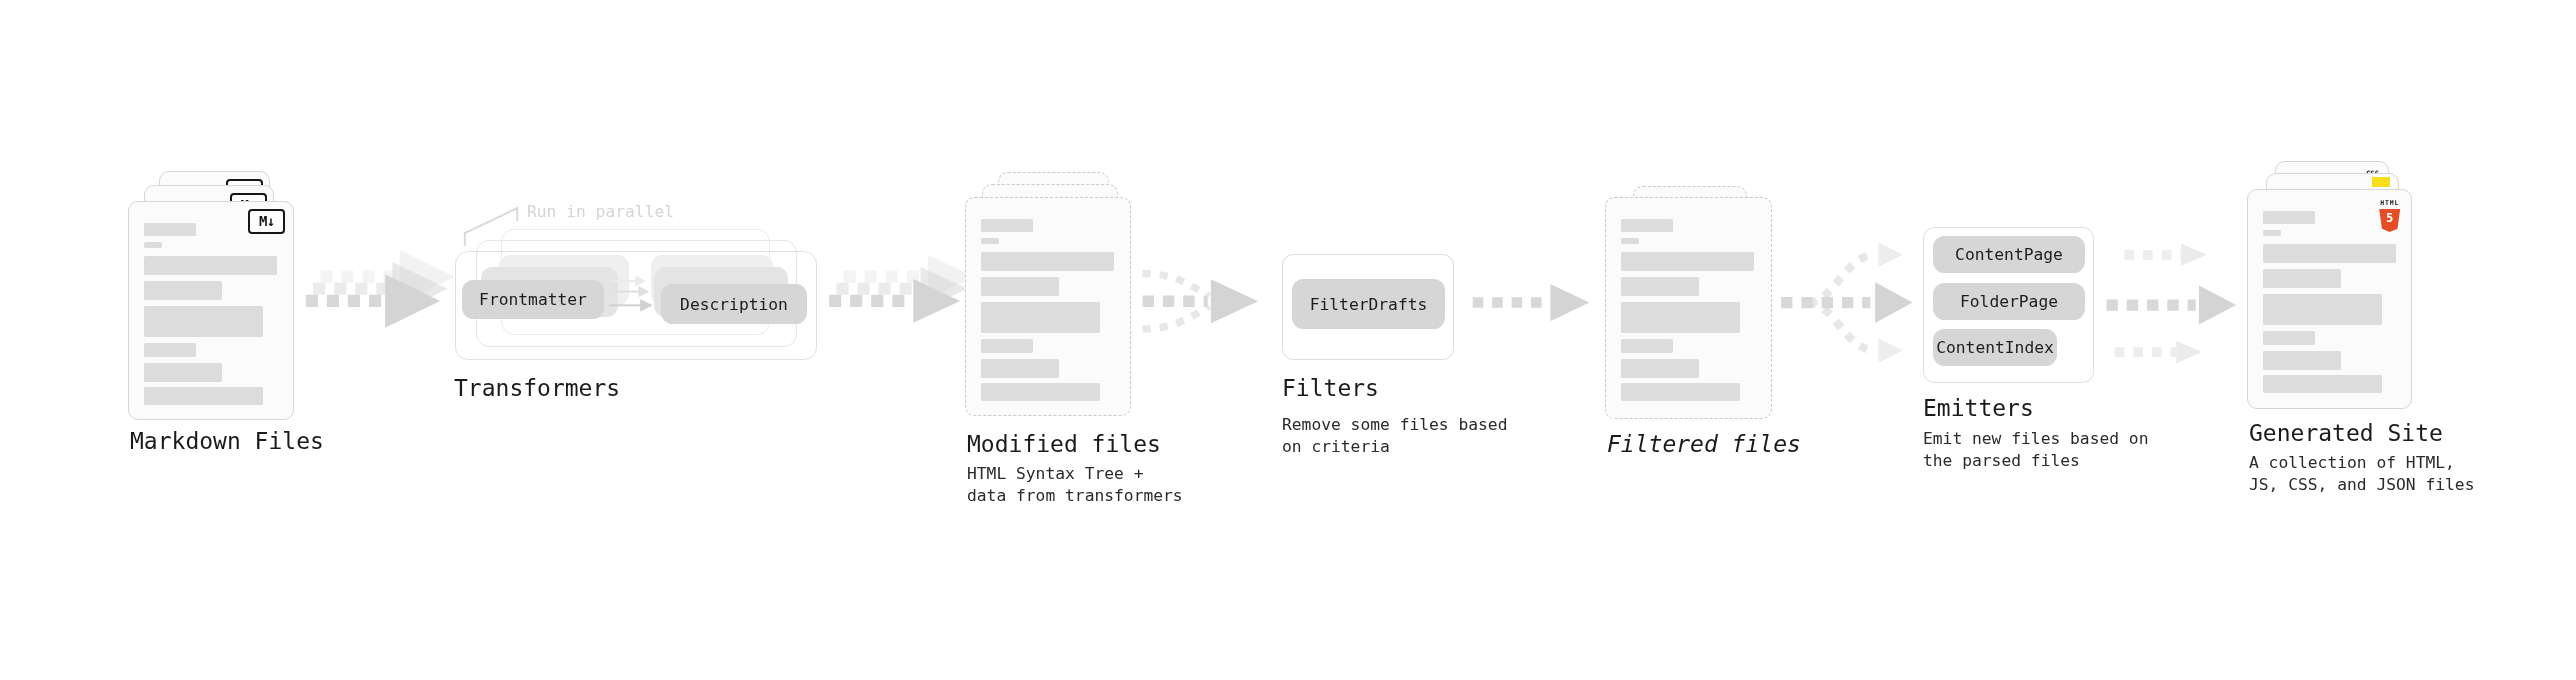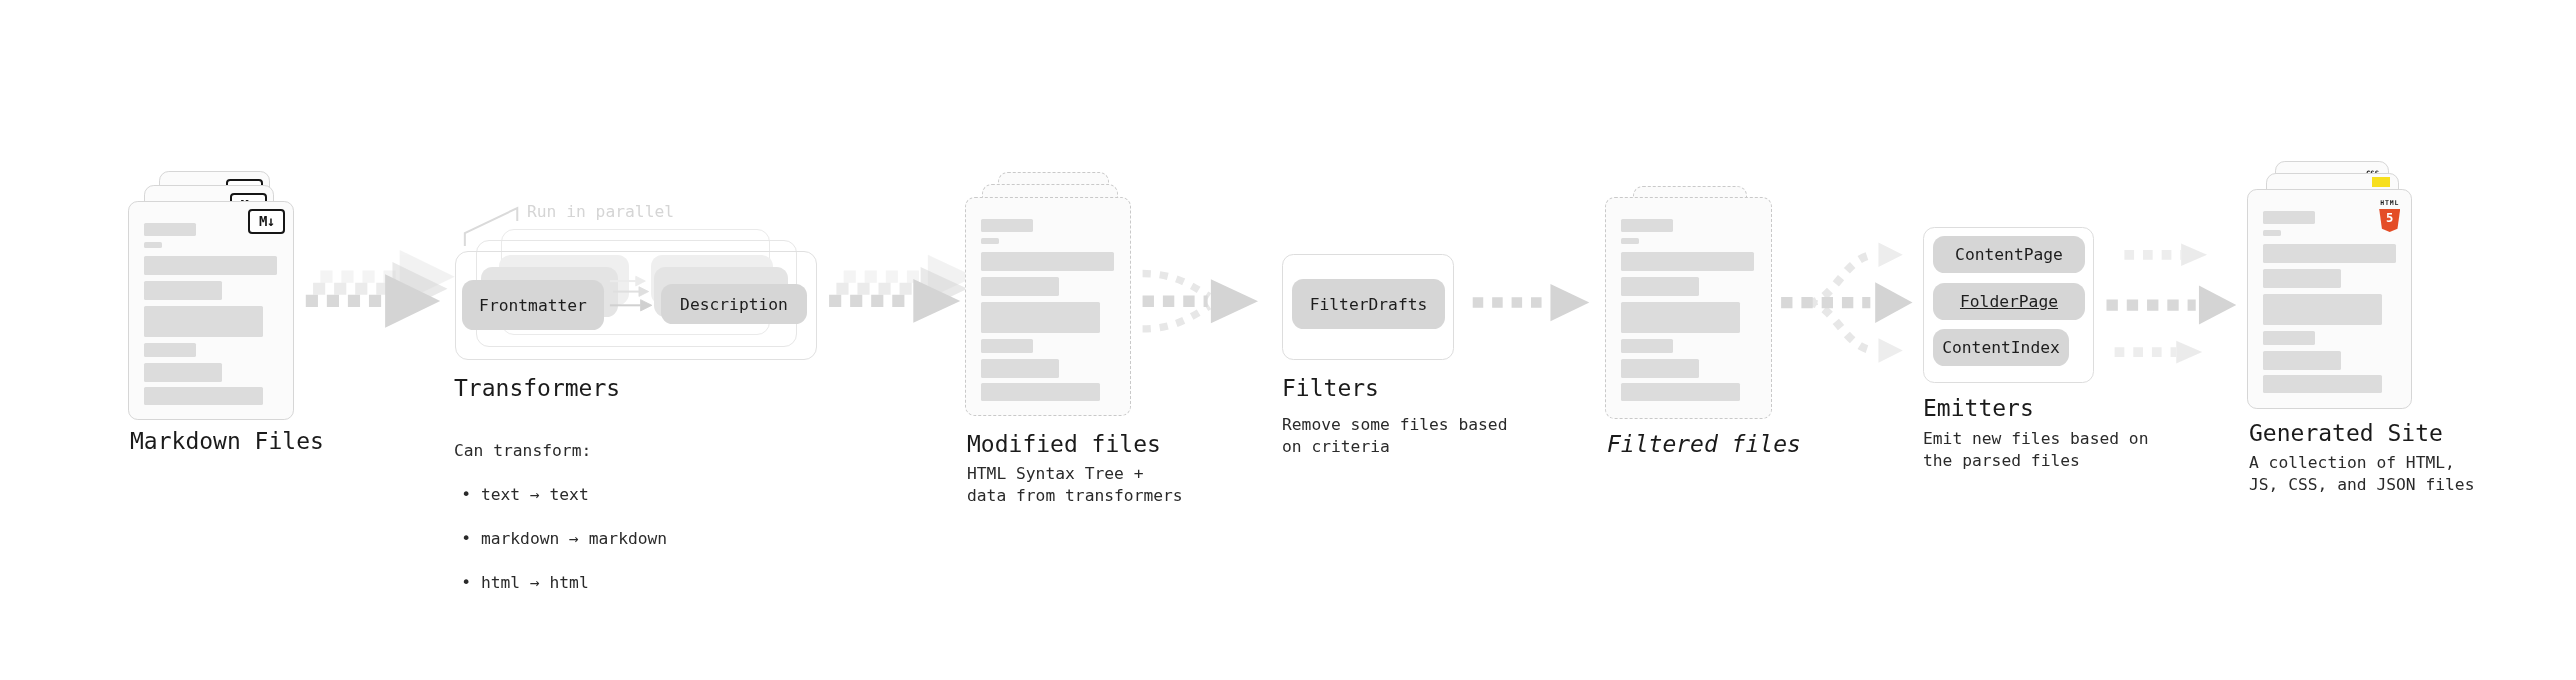--- a/index.html
+++ b/index.html
@@ -94,21 +94,21 @@
   <div class="ghost-box" style="left:476px;top:240px;width:321px;height:107px;border-color:#e6e6e6;"></div>
   <div class="ghost-box" style="left:455px;top:251px;width:362px;height:109px;border-color:#e0e0e0;"></div>
 
   <svg style="left:455px;top:200px;" width="81" height="50" viewBox="0 0 100 62">
     <path d="M77,26 L77,10 L12,41 L12,57" fill="none" stroke="#dadada" stroke-width="2.5"></path>
   </svg>
   <div class="callout-text" style="left:527px;top:202px;">Run in parallel</div>
 
   <div class="pill echo2" style="left:499px;top:255px;width:130px;height:50px;"></div>
   <div class="pill echo1" style="left:481px;top:267px;width:137px;height:50px;"></div>
-  <div class="pill" style="left:462px;top:280px;width:142px;height:50px;">Frontmatter</div>
+  <div class="pill" style="left:462px;top:280px;width:142px;height:39px;">Frontmatter</div>
 
   <div class="pill echo2" style="left:651px;top:255px;width:122px;height:50px;"></div>
   <div class="pill echo1" style="left:654px;top:267px;width:134px;height:50px;"></div>
   <div class="pill" style="left:661px;top:284px;width:146px;height:40px;">Description</div>
 
   <svg style="left:608px;top:273px;" width="49" height="42" viewBox="0 0 60 52">
     <g stroke="#ebebeb">
       <line class="mini-line" x1="2" y1="10" x2="34" y2="10"></line>
       <polygon points="34,4 46,10 34,16" fill="#ebebeb"></polygon>
     </g>
@@ -116,26 +116,20 @@
       <line class="mini-line" x1="6" y1="23" x2="38" y2="23"></line>
       <polygon points="38,17 50,23 38,29" fill="#dfdfdf"></polygon>
     </g>
     <g stroke="#d0d0d0">
       <line class="mini-line" x1="2" y1="40" x2="40" y2="40"></line>
       <polygon points="40,33 54,40 40,47" fill="#d0d0d0"></polygon>
     </g>
   </svg>
 
   <div class="node-title" style="left:454px;top:376px;">Transformers</div>
-  <div class="node-sub" style="left:454px;top:418px;">
-    <div>Can transform:</div>
-    <div style="padding-left:7.3px;">• text → text</div>
-    <div style="padding-left:7.3px;">• markdown → markdown</div>
-    <div style="padding-left:7.3px;">• html → html</div>
-  </div>
 
   <svg style="left:824px;top:241px;" width="143" height="115" viewBox="0 0 176 142">
     <g class="echo2g" transform="translate(18,-30)">
       <line class="arr-dash" x1="6" y1="74" x2="110" y2="74" stroke-width="15" stroke-dasharray="15 11"></line>
       <polygon class="arr-head" points="110,47 168,74 110,101"></polygon>
     </g>
     <g class="echo1g" transform="translate(9,-15)">
       <line class="arr-dash" x1="6" y1="74" x2="110" y2="74" stroke-width="15" stroke-dasharray="15 11"></line>
       <polygon class="arr-head" points="110,47 168,74 110,101"></polygon>
     </g>
@@ -198,22 +192,22 @@
     <path class="arr-curve" d="M40,92 C70,92 86,33 122,33" stroke-width="10" stroke-dasharray="10 11"></path>
     <polygon class="arr-head-light" points="126,18 156,33 126,48"></polygon>
     <path class="arr-curve" d="M40,92 C70,92 86,151 122,151" stroke-width="10" stroke-dasharray="10 11"></path>
     <polygon class="arr-head-light" points="126,136 156,151 126,166"></polygon>
     <line class="arr-dash" x1="6" y1="92" x2="116" y2="92" stroke-width="14" stroke-dasharray="14 11"></line>
     <polygon class="arr-head" points="122,67 168,92 122,117"></polygon>
   </svg>
 
   <div class="white-box" style="left:1923px;top:227px;width:171px;height:156px;"></div>
   <div class="pill" style="left:1933px;top:236px;width:152px;height:37px;">ContentPage</div>
-  <div class="pill" style="left:1933px;top:283px;width:152px;height:37px;text-decoration:underline;">FolderPage</div>
-  <div class="pill" style="left:1933px;top:329px;width:136px;height:37px;text-align:center;">ContentIndex</div>
+  <div class="pill" style="left:1933px;top:283px;width:152px;height:37px;">FolderPage</div>
+  <div class="pill" style="left:1933px;top:329px;width:124px;height:37px;text-align:center;">ContentIndex</div>
   <div class="node-title" style="left:1923px;top:390px;margin-top:6px;">Emitters</div>
   <div class="node-sub" style="left:1923px;top:428px;">Emit new files based on
 the parsed files</div>
 
   <svg style="left:2103px;top:228px;" width="140" height="146" viewBox="0 0 172 180">
     <g opacity="0.45">
       <line class="arr-dash" x1="26" y1="33" x2="96" y2="33" stroke-width="12" stroke-dasharray="12 11"></line>
       <polygon class="arr-head" points="96,19 128,33 96,47"></polygon>
     </g>
     <line class="arr-dash" x1="4" y1="95" x2="114" y2="95" stroke-width="14" stroke-dasharray="14 11"></line>

